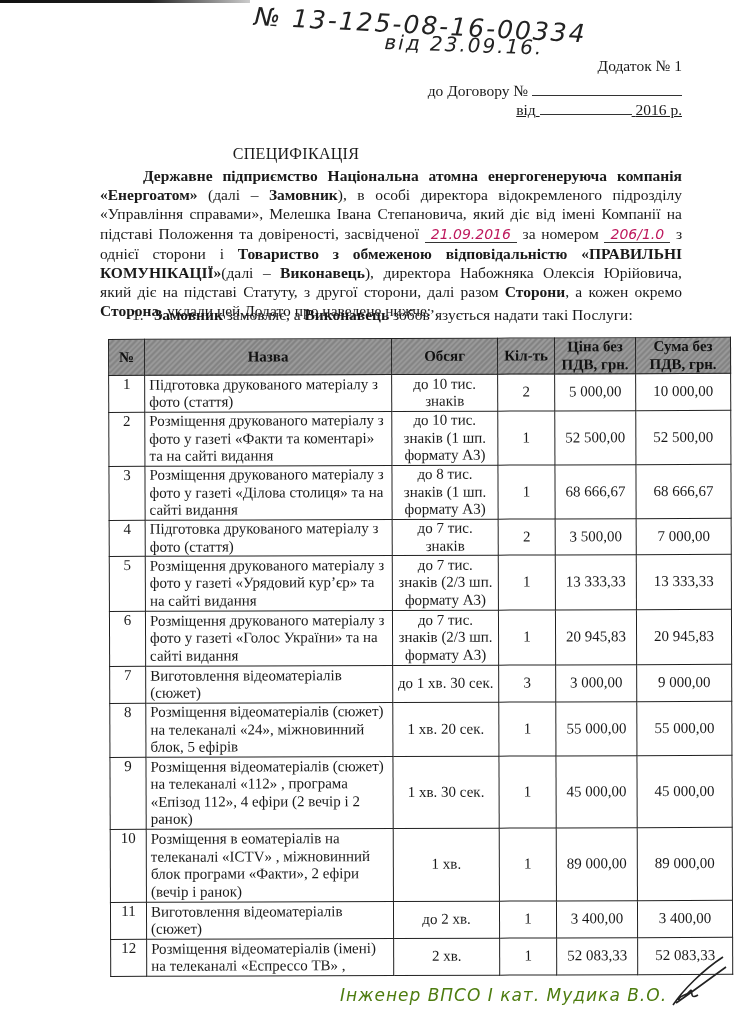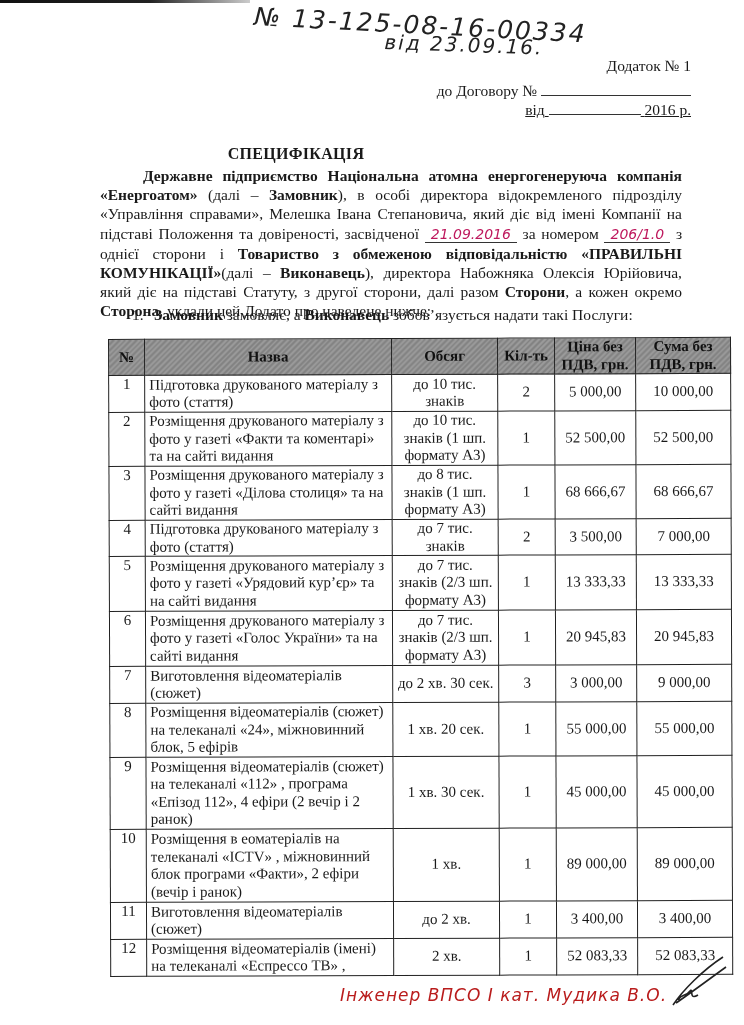--- a/index.html
+++ b/index.html
@@ -4,27 +4,27 @@
 <style>
   html, body { margin:0; padding:0; background:#fff; }
   body { width:744px; height:1025px; position:relative; overflow:hidden;
          font-family:"Liberation Serif", serif; color:#1a1a1a; }
   .scanline { position:absolute; left:0; top:0; width:250px; height:3px;
               background:linear-gradient(90deg,#111 0%,#222 60%,rgba(0,0,0,0.2) 100%); }
   .hand { position:absolute; font-family:"DejaVu Sans", sans-serif; font-style:italic;
           color:#222; letter-spacing:2px; }
   .hand-num { left:255px; top:2px; font-size:25px; transform:rotate(3deg); transform-origin:left top; }
   .hand-date { left:385px; top:30px; font-size:20px; transform:rotate(2deg); transform-origin:left top; }
-  .right-block { position:absolute; right:53px; text-align:right; font-size:15.5px; }
+  .right-block { position:absolute; right:62px; text-align:right; font-size:15.5px; }
   .addendum { top:57px; }
   .contract { top:82px; }
   .contract-date { top:101px;text-decoration:underline; }
   .blank { display:inline-block; border-bottom:1px solid #333; height:12px; vertical-align:baseline; }
   .title { position:absolute; top:145px; left:0; width:592px; text-align:center;
-           font-weight:bold; font-size:16px; letter-spacing:0.3px; }
+           font-weight:normal; font-size:16px; letter-spacing:0.3px; }
   .intro { position:absolute; left:100px; width:582px; top:166px; font-size:15.5px;
            line-height:19.2px; text-align:justify; }
   .intro p { margin:0; text-indent:43px; }
   .intro b { font-weight:bold; }
   .hw { font-family:"DejaVu Sans", sans-serif; font-style:italic; font-size:14px;
         border-bottom:1px solid #333; padding:0 6px; color:#be185d; }
   .item1 { position:absolute; left:132px; top:306px; font-size:15.5px; }
   .item1 .num { display:inline-block; width:22px; }
   table.spec { position:absolute; left:108px; top:339px; border-collapse:collapse;
                font-size:15px; transform:rotate(-0.2deg); transform-origin:left top; }
@@ -33,21 +33,21 @@
      background-image:repeating-linear-gradient(135deg, rgba(255,255,255,0.10) 0 2px, rgba(0,0,0,0.08) 2px 4px);
      font-weight:bold; color:#111; height:33px; }
   .c-no { width:27px; text-align:center; }
   .c-name { width:238px; text-align:left; }
   .c-vol { width:97px; text-align:center; }
   .c-qty { width:48px; text-align:center; }
   .c-price { width:72px; text-align:center; }
   .c-sum { width:86px; text-align:center; }
   td.c-name { padding-left:6px; }
   .footer-hand { position:absolute; left:340px; top:985px; font-family:"DejaVu Sans", sans-serif;
-                 font-style:italic; font-size:17px; color:#b91c1c; letter-spacing:1px; }
+                 font-style:italic; font-size:17px; color:#4d7c0f; letter-spacing:1px; }
   .signature { position:absolute; left:668px; top:955px; width:60px; height:55px; }
 </style>
 </head>
 <body>
 
 <div class="scanline"></div>
 
 <div class="hand hand-num">№ 13-125-08-16-00334</div>
 <div class="hand hand-date">від 23.09.16.</div>
 
@@ -128,21 +128,21 @@
         <td class="c-no" style="vertical-align: top;">6</td>
         <td class="c-name">Розміщення друкованого матеріалу з фото у газеті «Голос України» та на сайті видання</td>
         <td class="c-vol">до 7 тис. знаків (2/3 шп. формату А3)</td>
         <td class="c-qty">1</td>
         <td class="c-price">20 945,83</td>
         <td class="c-sum">20 945,83</td>
       </tr>
       <tr style="height: 37px;">
         <td class="c-no" style="vertical-align: top;">7</td>
         <td class="c-name">Виготовлення відеоматеріалів (сюжет)</td>
-        <td class="c-vol">до 2 хв. 30 сек.</td>
+        <td class="c-vol">до 1 хв. 30 сек.</td>
         <td class="c-qty">3</td>
         <td class="c-price">3 000,00</td>
         <td class="c-sum">9 000,00</td>
       </tr>
       <tr style="height: 54px;">
         <td class="c-no" style="vertical-align: top;">8</td>
         <td class="c-name">Розміщення відеоматеріалів (сюжет) на телеканалі «24», міжновинний блок, 5 ефірів</td>
         <td class="c-vol">1 хв. 20 сек.</td>
         <td class="c-qty">1</td>
         <td class="c-price">55 000,00</td>

